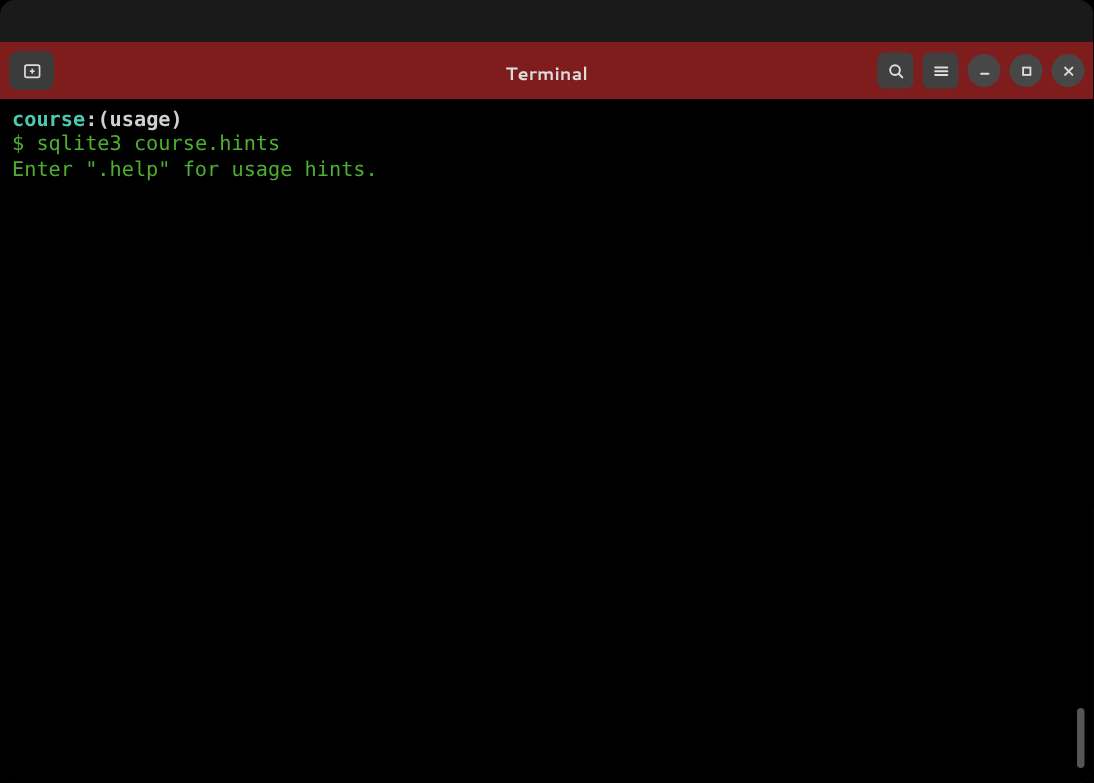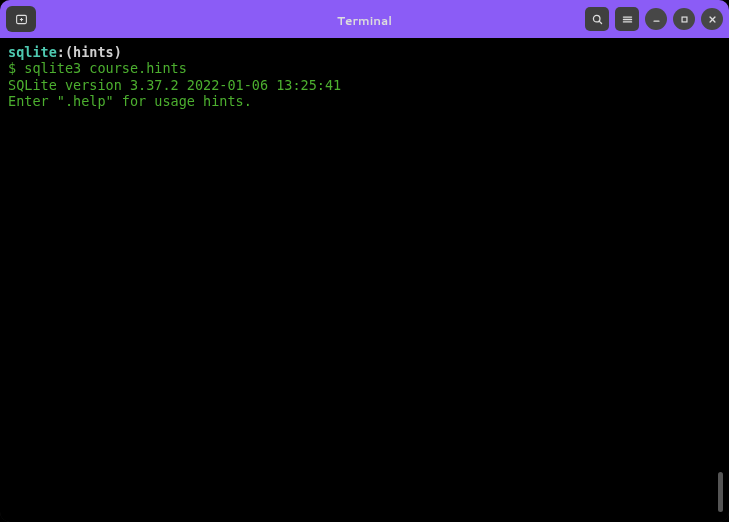--- a/index.html
+++ b/index.html
@@ -19,26 +19,27 @@
       height: 522px;
       background: #1a1a1a;
       border-radius: 10px;
       overflow: hidden;
       display: flex;
       flex-direction: column;
       position: relative;
     }
     .titlebar {
       height: 38px;
-      background: #8b5cf6;
+      background: #7f1d1d;
       display: flex;
       align-items: center;
       justify-content: space-between;
       padding: 0 6px;
       flex-shrink: 0;
+      margin-top: 28px;
     }
     .titlebar-left {
       display: flex;
       align-items: center;
     }
     .titlebar-center {
       position: absolute;
       left: 0;
       right: 0;
       text-align: center;
@@ -169,19 +170,18 @@
       <div class="tb-btn round">
         <svg viewBox="0 0 16 16">
           <line x1="5" y1="5" x2="11" y2="11" stroke="#ddd" stroke-width="1.6" stroke-linecap="round"></line>
           <line x1="11" y1="5" x2="5" y2="11" stroke="#ddd" stroke-width="1.6" stroke-linecap="round"></line>
         </svg>
       </div>
     </div>
   </div>
 
   <div class="terminal-body">
-    <div class="line"><span class="cyan">sqlite</span><span class="white">:</span><span class="white">(hints)</span></div>
+    <div class="line"><span class="cyan">course</span><span class="white">:</span><span class="white">(usage)</span></div>
     <div class="line"><span class="green">$ </span><span class="green">sqlite3 course.hints</span></div>
-    <div class="line green">SQLite version 3.37.2 2022-01-06 13:25:41</div>
     <div class="line green">Enter ".help" for usage hints.</div>
     <div class="scrollbar"></div>
   </div>
 </div>
 
 </body></html>

